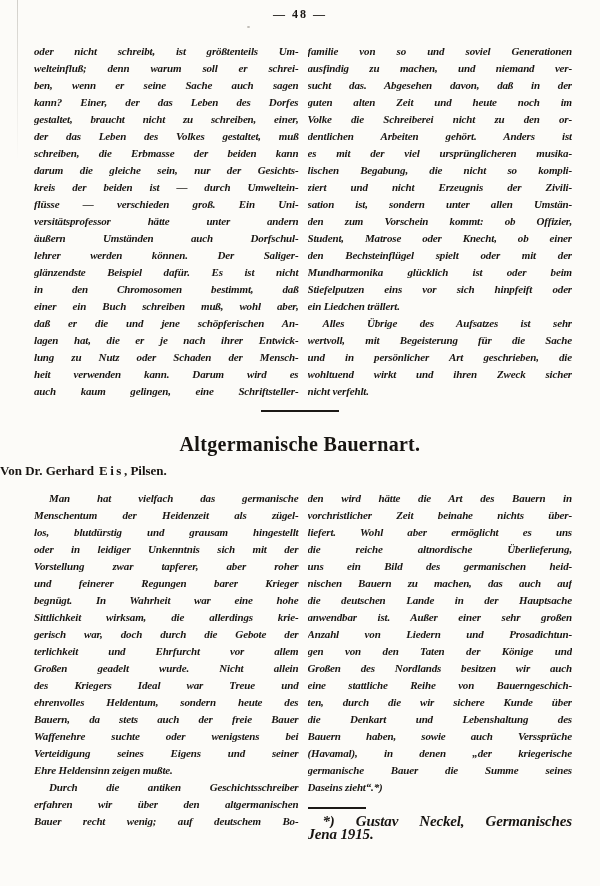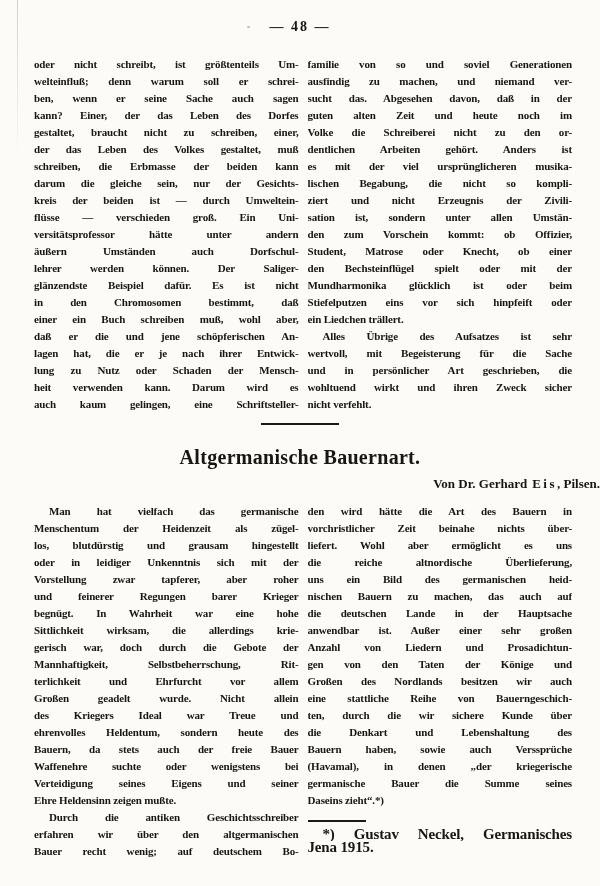--- a/index.html
+++ b/index.html
@@ -25,32 +25,33 @@
   .scan-speck {
     position: absolute;
     left: 247px; top: 26px;
     width: 3px; height: 2px;
     background: #8a867e;
     border-radius: 50%;
     opacity: .55;
   }
 
   .page-num {
-    padding-top: 19px;
+    padding-top: 7px;
     text-align: center;
     font-weight: bold;
-    font-size: 14px;
+    font-size: 12px;
     letter-spacing: 2px;
   }
 
   .cols {
     display: flex;
     gap: 9px;
     padding: 0 28px 0 34px;
     margin-top: 21px;
+    font-style: italic;
   }
   .col { flex: 1 1 0; min-width: 0; }
 
   .tline {
     font-weight: bold;
     font-size: 11px;
     letter-spacing: -0.15px;
     line-height: 17px;
     height: 17px;
     overflow: hidden;
@@ -70,21 +71,21 @@
   .title {
     margin-top: 21px;
     text-align: center;
     font-size: 20px;
     font-weight: bold;
     letter-spacing: .3px;
   }
 
   .byline {
     margin-top: 7px;
-    text-align: right;
+    text-align: left;
     font-size: 13px;
     font-weight: bold;
   }
   .byline .author {
     letter-spacing: 2.5px;
     margin-left: 5px;
   }
 
   .cols.art2 { margin-top: 11px; }
 
@@ -168,21 +169,20 @@
     <div class="col">
         <div class="tline ind">Man hat vielfach das germanische</div>
         <div class="tline">Menschentum der Heidenzeit als zügel-</div>
         <div class="tline">los, blutdürstig und grausam hingestellt</div>
         <div class="tline">oder in leidiger Unkenntnis sich mit der</div>
         <div class="tline">Vorstellung zwar tapferer, aber roher</div>
         <div class="tline">und feinerer Regungen barer Krieger</div>
         <div class="tline">begnügt. In Wahrheit war eine hohe</div>
         <div class="tline">Sittlichkeit wirksam, die allerdings krie-</div>
         <div class="tline">gerisch war, doch durch die Gebote der</div>
-        <div class="tline">Mannhaftigkeit, Selbstbeherrschung, Rit-</div>
         <div class="tline">terlichkeit und Ehrfurcht vor allem</div>
         <div class="tline">Großen geadelt wurde. Nicht allein</div>
         <div class="tline">des Kriegers Ideal war Treue und</div>
         <div class="tline">ehrenvolles Heldentum, sondern heute des</div>
         <div class="tline">Bauern, da stets auch der freie Bauer</div>
         <div class="tline">Waffenehre suchte oder wenigstens bei</div>
         <div class="tline">Verteidigung seines Eigens und seiner</div>
         <div class="tline end">Ehre Heldensinn zeigen mußte.</div>
         <div class="tline ind">Durch die antiken Geschichtsschreiber</div>
         <div class="tline">erfahren wir über den altgermanischen</div>

